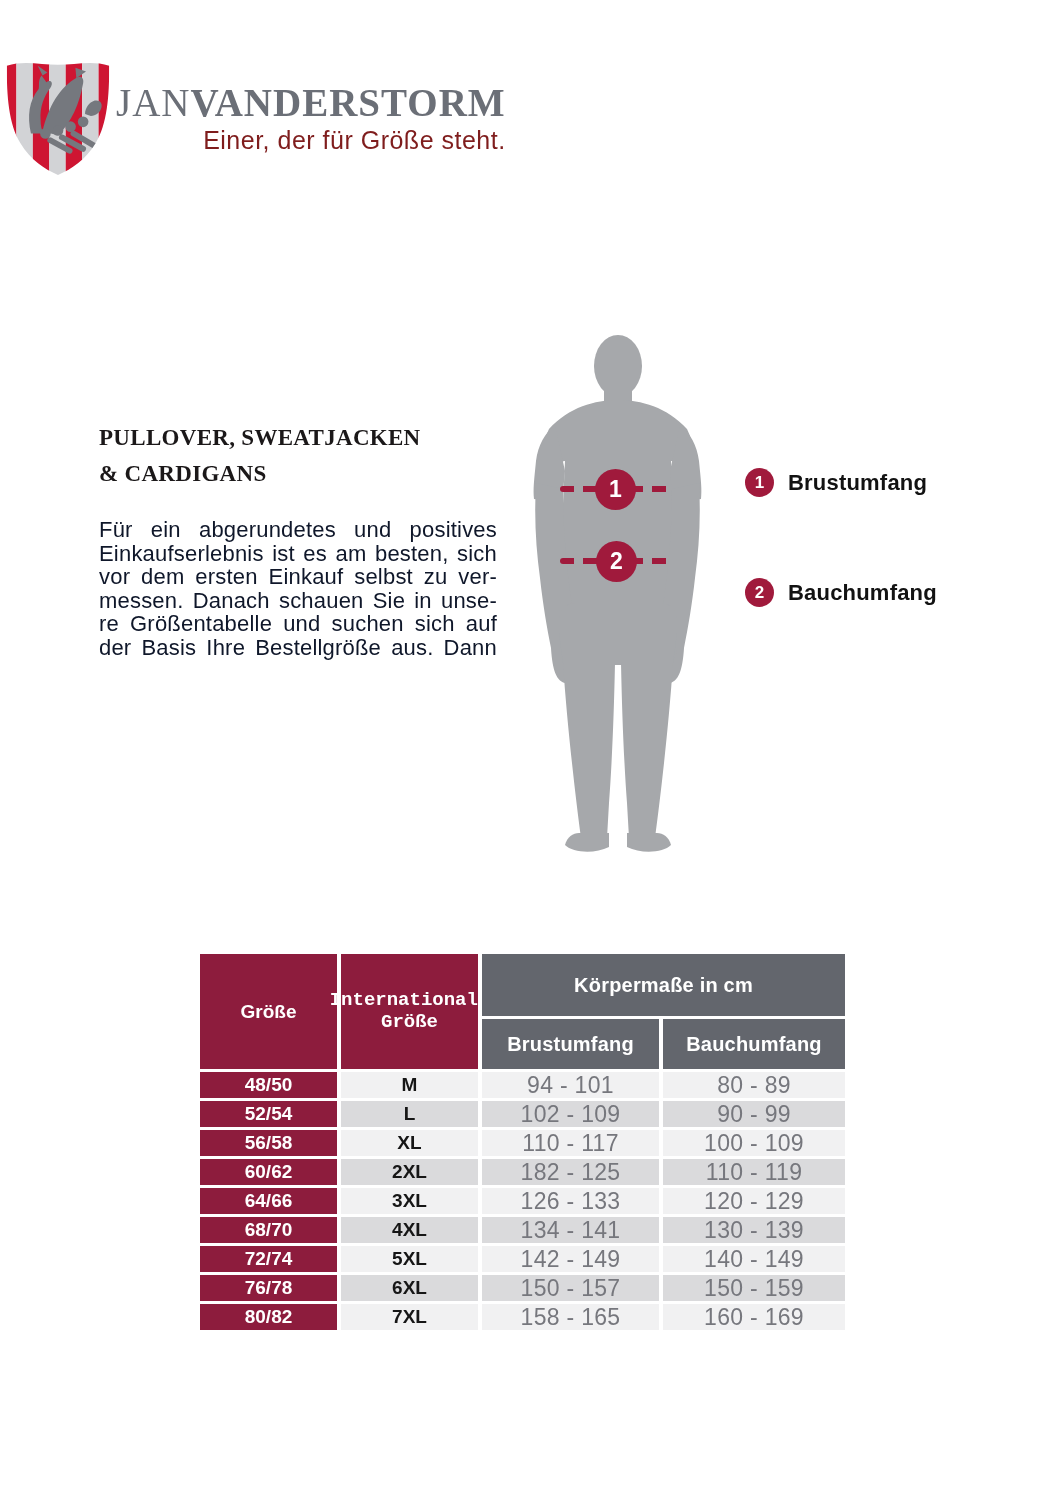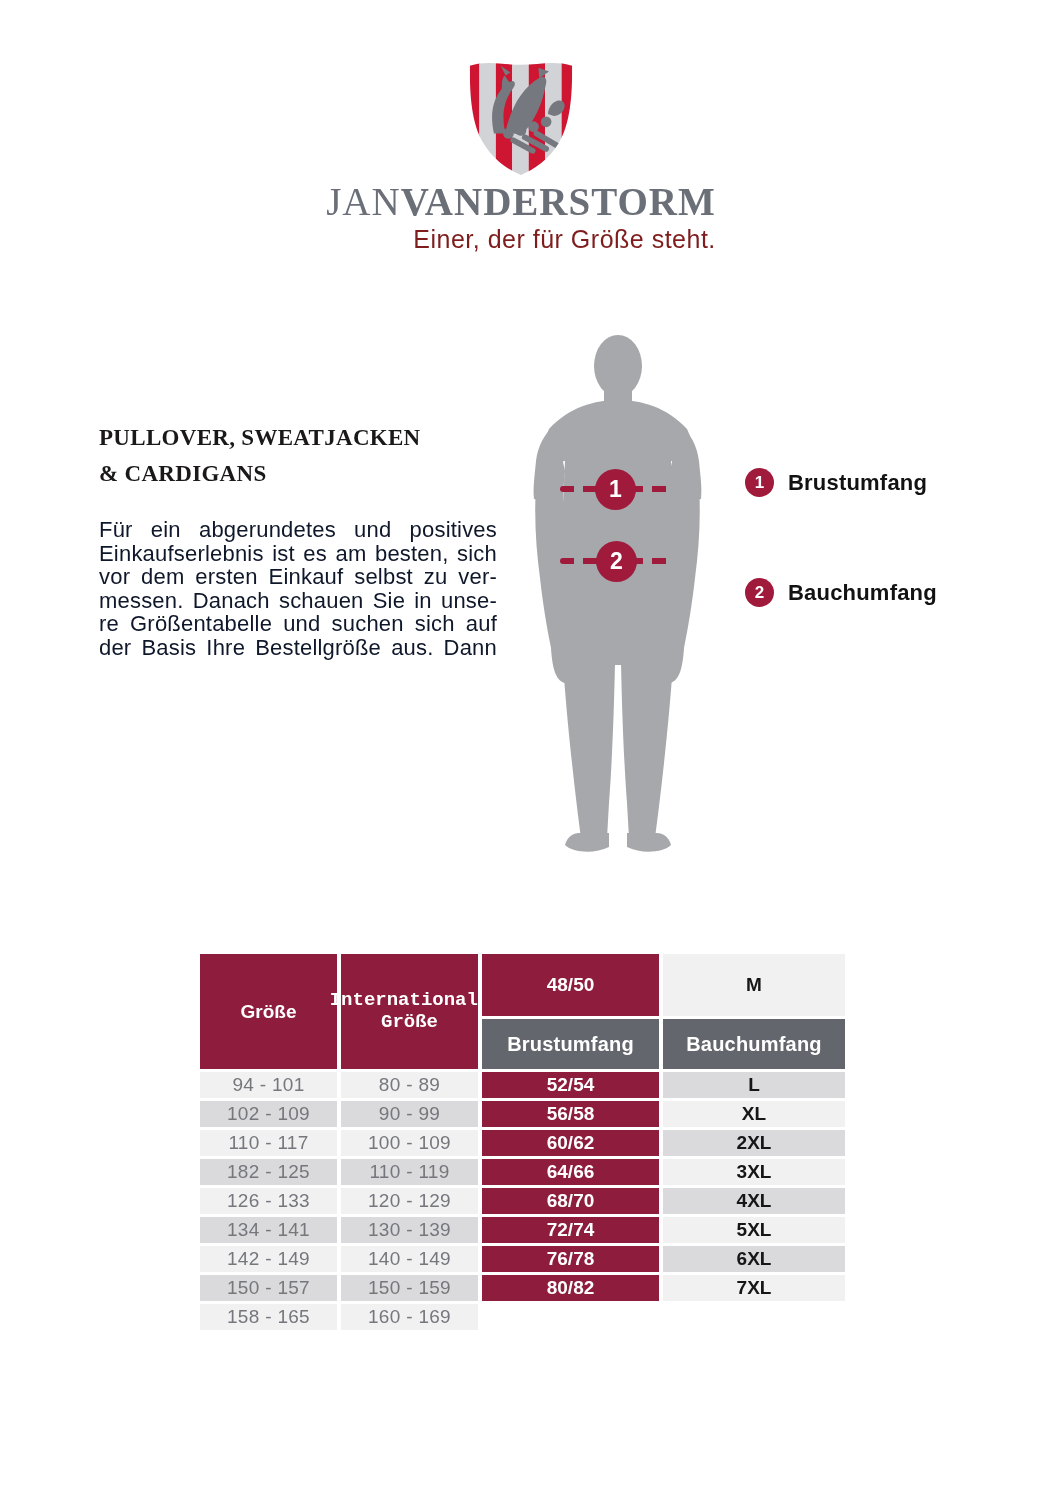--- a/index.html
+++ b/index.html
@@ -9,21 +9,21 @@
     width:1042px; height:1500px;
     margin:0 auto;
     background:#ffffff;
     font-family:"Liberation Sans", sans-serif;
     overflow:hidden;
   }
 
   
   .logo-block {
     position:absolute; top:56px; left:0; right:0;
-    display:flex; flex-direction:column; align-items:center;
+    display:flex; flex-direction:row; align-items:center;
   }
   .shield-svg { width:116px; height:122px; display:block; }
   .brand-wrap { display:inline-block; margin-top:4px; }
   .brand-line {
     font-family:"Liberation Serif", serif;
     font-size:39px; color:#6b6f77; letter-spacing:1px;
     white-space:nowrap; line-height:1.05;
   }
   .brand-light { font-weight:400; }
   .brand-bold  { font-weight:700; }
@@ -99,21 +99,21 @@
     text-align:center; line-height:1.15;
   }
   .hcell-size  { grid-column:1; grid-row:1 / 3; }
   .hcell-intl  { grid-column:2; grid-row:1 / 3;font-family:Liberation Mono, monospace; }
   .hcell-group { grid-column:3 / 5; grid-row:1; }
   .hcell-chest { grid-column:3; grid-row:2; }
   .hcell-waist { grid-column:4; grid-row:2; }
   .maroon { background:#8d1c3d; color:#ffffff; font-weight:700; font-size:19px; }
   .gray-h { background:#63666d; color:#ffffff; font-weight:700; font-size:20px; letter-spacing:0.2px; }
   .icell  { font-weight:700; color:#161616; font-size:19px; }
-  .dcell  { color:#76777d; font-size:19px; letter-spacing:0.3px; }
+  .dcell  { color:#76777d; font-size:23px; letter-spacing:0.3px; }
   .row-light { background:#f1f1f2; }
   .row-dark  { background:#dadadc; }
 </style>
 </head>
 <body>
 
 <div class="page">
 
   <div class="logo-block">
     <svg class="shield-svg" viewBox="0 0 120 126">
@@ -197,20 +197,21 @@
     </div>
     <div class="legend-item">
       <div class="legend-circle">2</div>
       <div class="legend-label">Bauchumfang</div>
     </div>
   </div>
 
   <div class="size-table">
     <div class="cell maroon hcell-size">Größe</div>
     <div class="cell maroon hcell-intl">Internationale Größe</div>
+    <div class="cell gray-h hcell-group">Körpermaße in cm</div>
     <div class="cell gray-h hcell-chest">Brustumfang</div>
     <div class="cell gray-h hcell-waist">Bauchumfang</div>
 
     <div class="cell maroon">48/50</div>
     <div class="cell icell row-light">M</div>
     <div class="cell dcell row-light">94 - 101</div>
     <div class="cell dcell row-light">80 - 89</div>
 
     <div class="cell maroon">52/54</div>
     <div class="cell icell row-dark">L</div>

